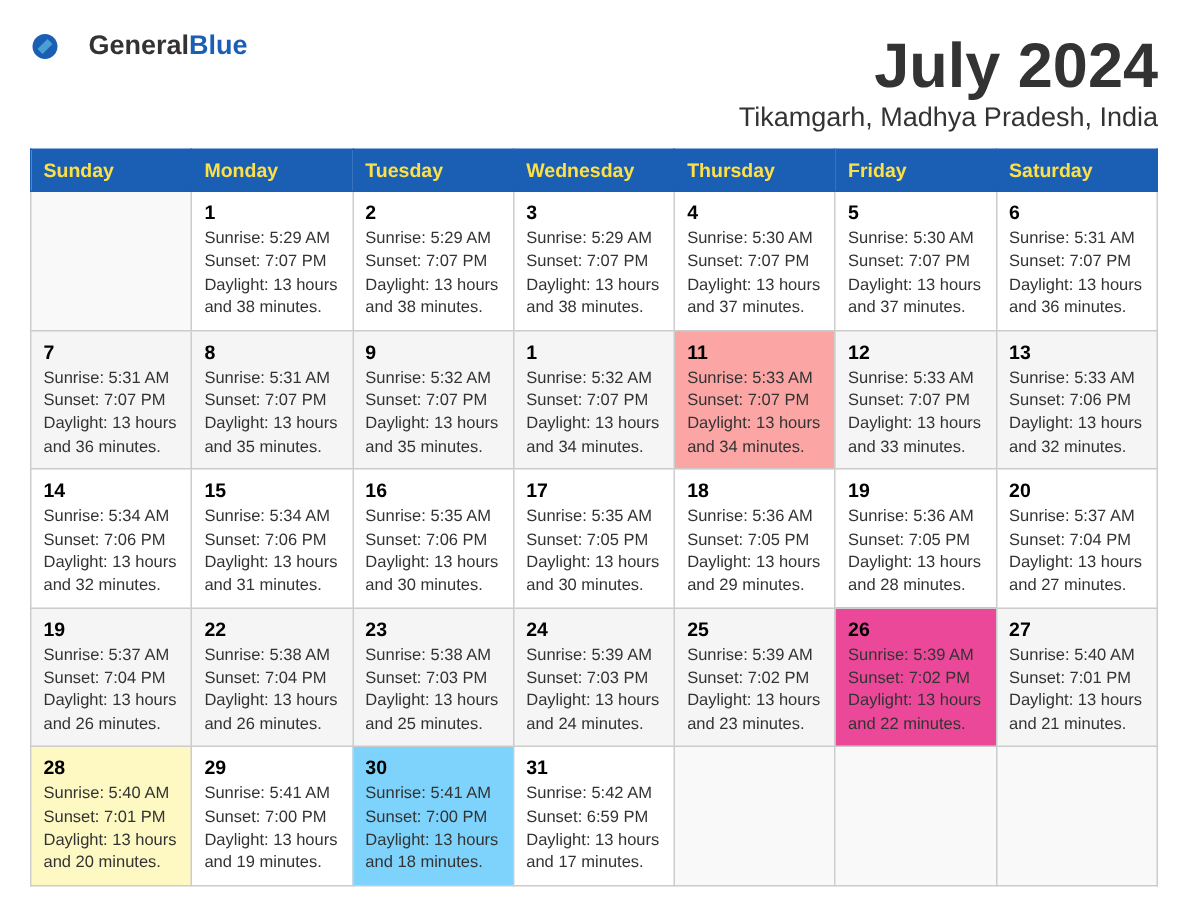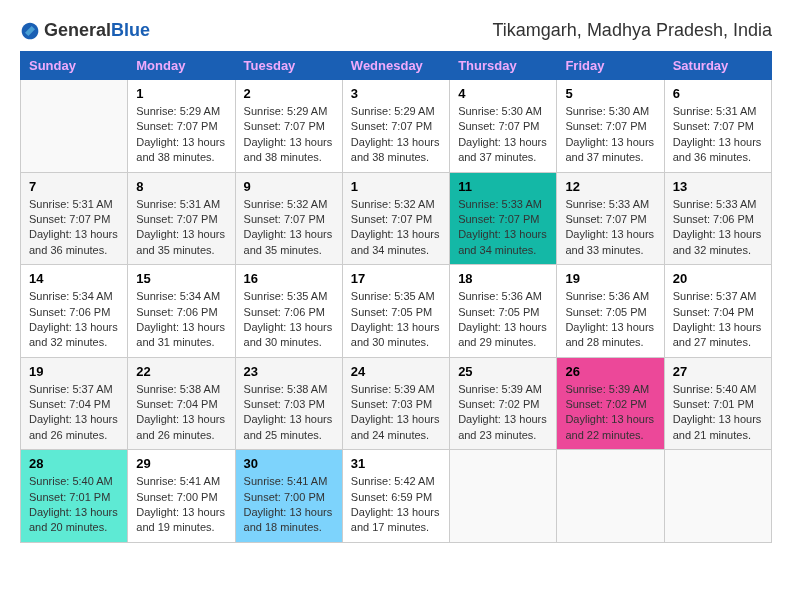--- a/index.html
+++ b/index.html
@@ -12,21 +12,21 @@
     }
     .header-section {
       display: flex;
       justify-content: space-between;
       align-items: flex-start;
       margin-bottom: 10px;
     }
     .logo {
       display: flex;
       align-items: center;
-      gap: 4px;
+      gap: 19px;
     }
     .logo-icon {
       width: 20px;
       height: 20px;
     }
     .title-section {
       text-align: right;
     }
     .month-title {
       font-size: 42px;
@@ -37,21 +37,21 @@
       font-size: 18px;
       color: #333;
     }
     table {
       width: 100%;
       border-collapse: collapse;
       table-layout: fixed;
     }
     th {
       background-color: #1a5fb4;
-      color: #f0abfc;
+      color: #fde047;
       text-align: left;
       padding: 6px 8px;
       font-size: 13px;
       border: 1px solid #1a5fb4;
     }
     td {
       vertical-align: top;
       padding: 6px 8px;
       font-size: 11px;
       border: 1px solid #ccc;
@@ -88,20 +88,21 @@
   <div class="logo">
     <svg class="logo-icon" viewBox="0 0 24 24" xmlns="http://www.w3.org/2000/svg">
       <path d="M12 2C6.48 2 2 6.48 2 12s4.48 10 10 10 10-4.48 10-10S17.52 2 12 2z" fill="#1a5fb4"></path>
       <path d="M14 6l4 4-8 8-4-4z" fill="#4a9fd4"></path>
     </svg>
     <div>
       <span style="font-size:18px;font-weight:bold;color:#333;">General</span><span style="font-size:18px;font-weight:bold;color:#1a5fb4;">Blue</span>
     </div>
   </div>
   <div class="title-section">
+    <div class="month-title">July 2024</div>
     <div class="location-title">Tikamgarh, Madhya Pradesh, India</div>
   </div>
 </div>
 
 <table>
   <thead>
     <tr>
       <th>Sunday</th>
       <th>Monday</th>
       <th>Tuesday</th>
@@ -189,21 +190,21 @@
           </div>
         </td>
         <td style="background-color: rgb(245, 245, 245);">
           <span class="day-number">1</span>
           <div class="day-info">
             <span>Sunrise: 5:32 AM</span><br>
             <span>Sunset: 7:07 PM</span><br>
             <span>Daylight: 13 hours and 34 minutes.</span>
           </div>
         </td>
-        <td style="background-color: #14b8a6;">
+        <td style="background-color: #fca5a5;">
           <span class="day-number">11</span>
           <div class="day-info">
             <span>Sunrise: 5:33 AM</span><br>
             <span>Sunset: 7:07 PM</span><br>
             <span>Daylight: 13 hours and 34 minutes.</span>
           </div>
         </td>
         <td style="background-color: rgb(245, 245, 245);">
           <span class="day-number">12</span>
           <div class="day-info">
@@ -331,21 +332,21 @@
         <td style="background-color: rgb(245, 245, 245);">
           <span class="day-number">27</span>
           <div class="day-info">
             <span>Sunrise: 5:40 AM</span><br>
             <span>Sunset: 7:01 PM</span><br>
             <span>Daylight: 13 hours and 21 minutes.</span>
           </div>
         </td>
       </tr>
       <tr>
-        <td style="background-color: #5eead4;">
+        <td style="background-color: #fef9c3;">
           <span class="day-number">28</span>
           <div class="day-info">
             <span>Sunrise: 5:40 AM</span><br>
             <span>Sunset: 7:01 PM</span><br>
             <span>Daylight: 13 hours and 20 minutes.</span>
           </div>
         </td>
         <td style="background-color: rgb(255, 255, 255);">
           <span class="day-number">29</span>
           <div class="day-info">

